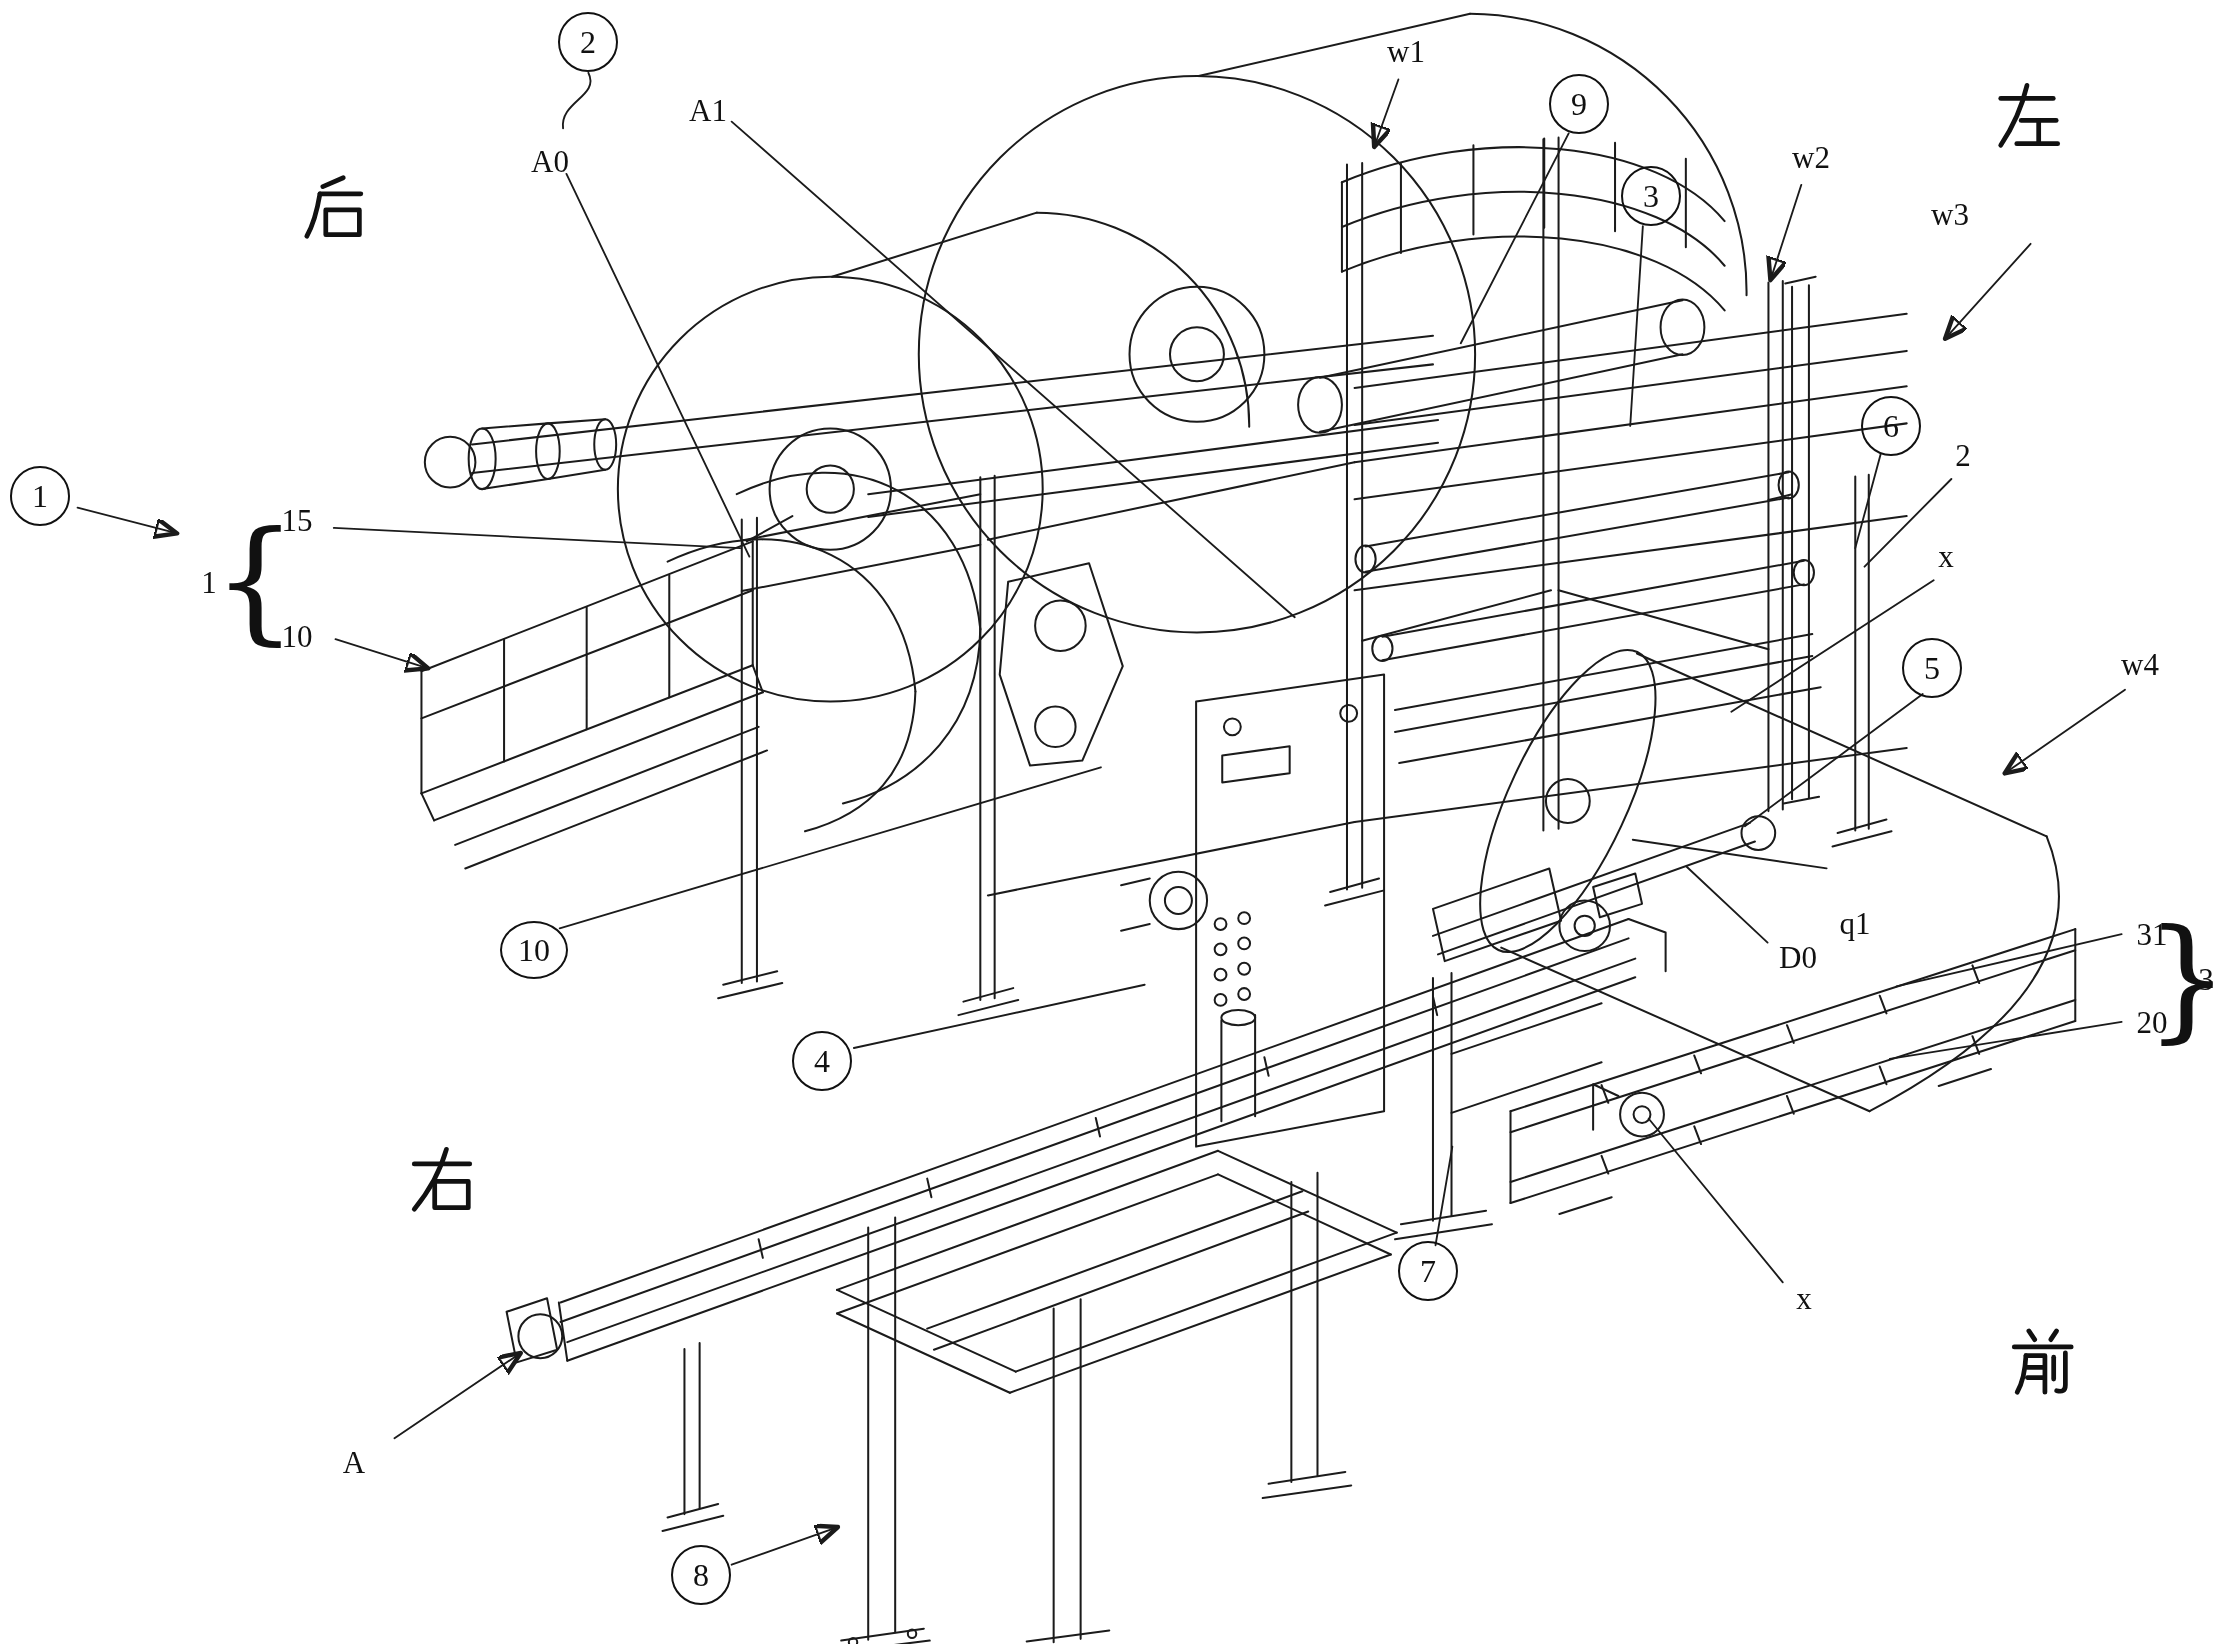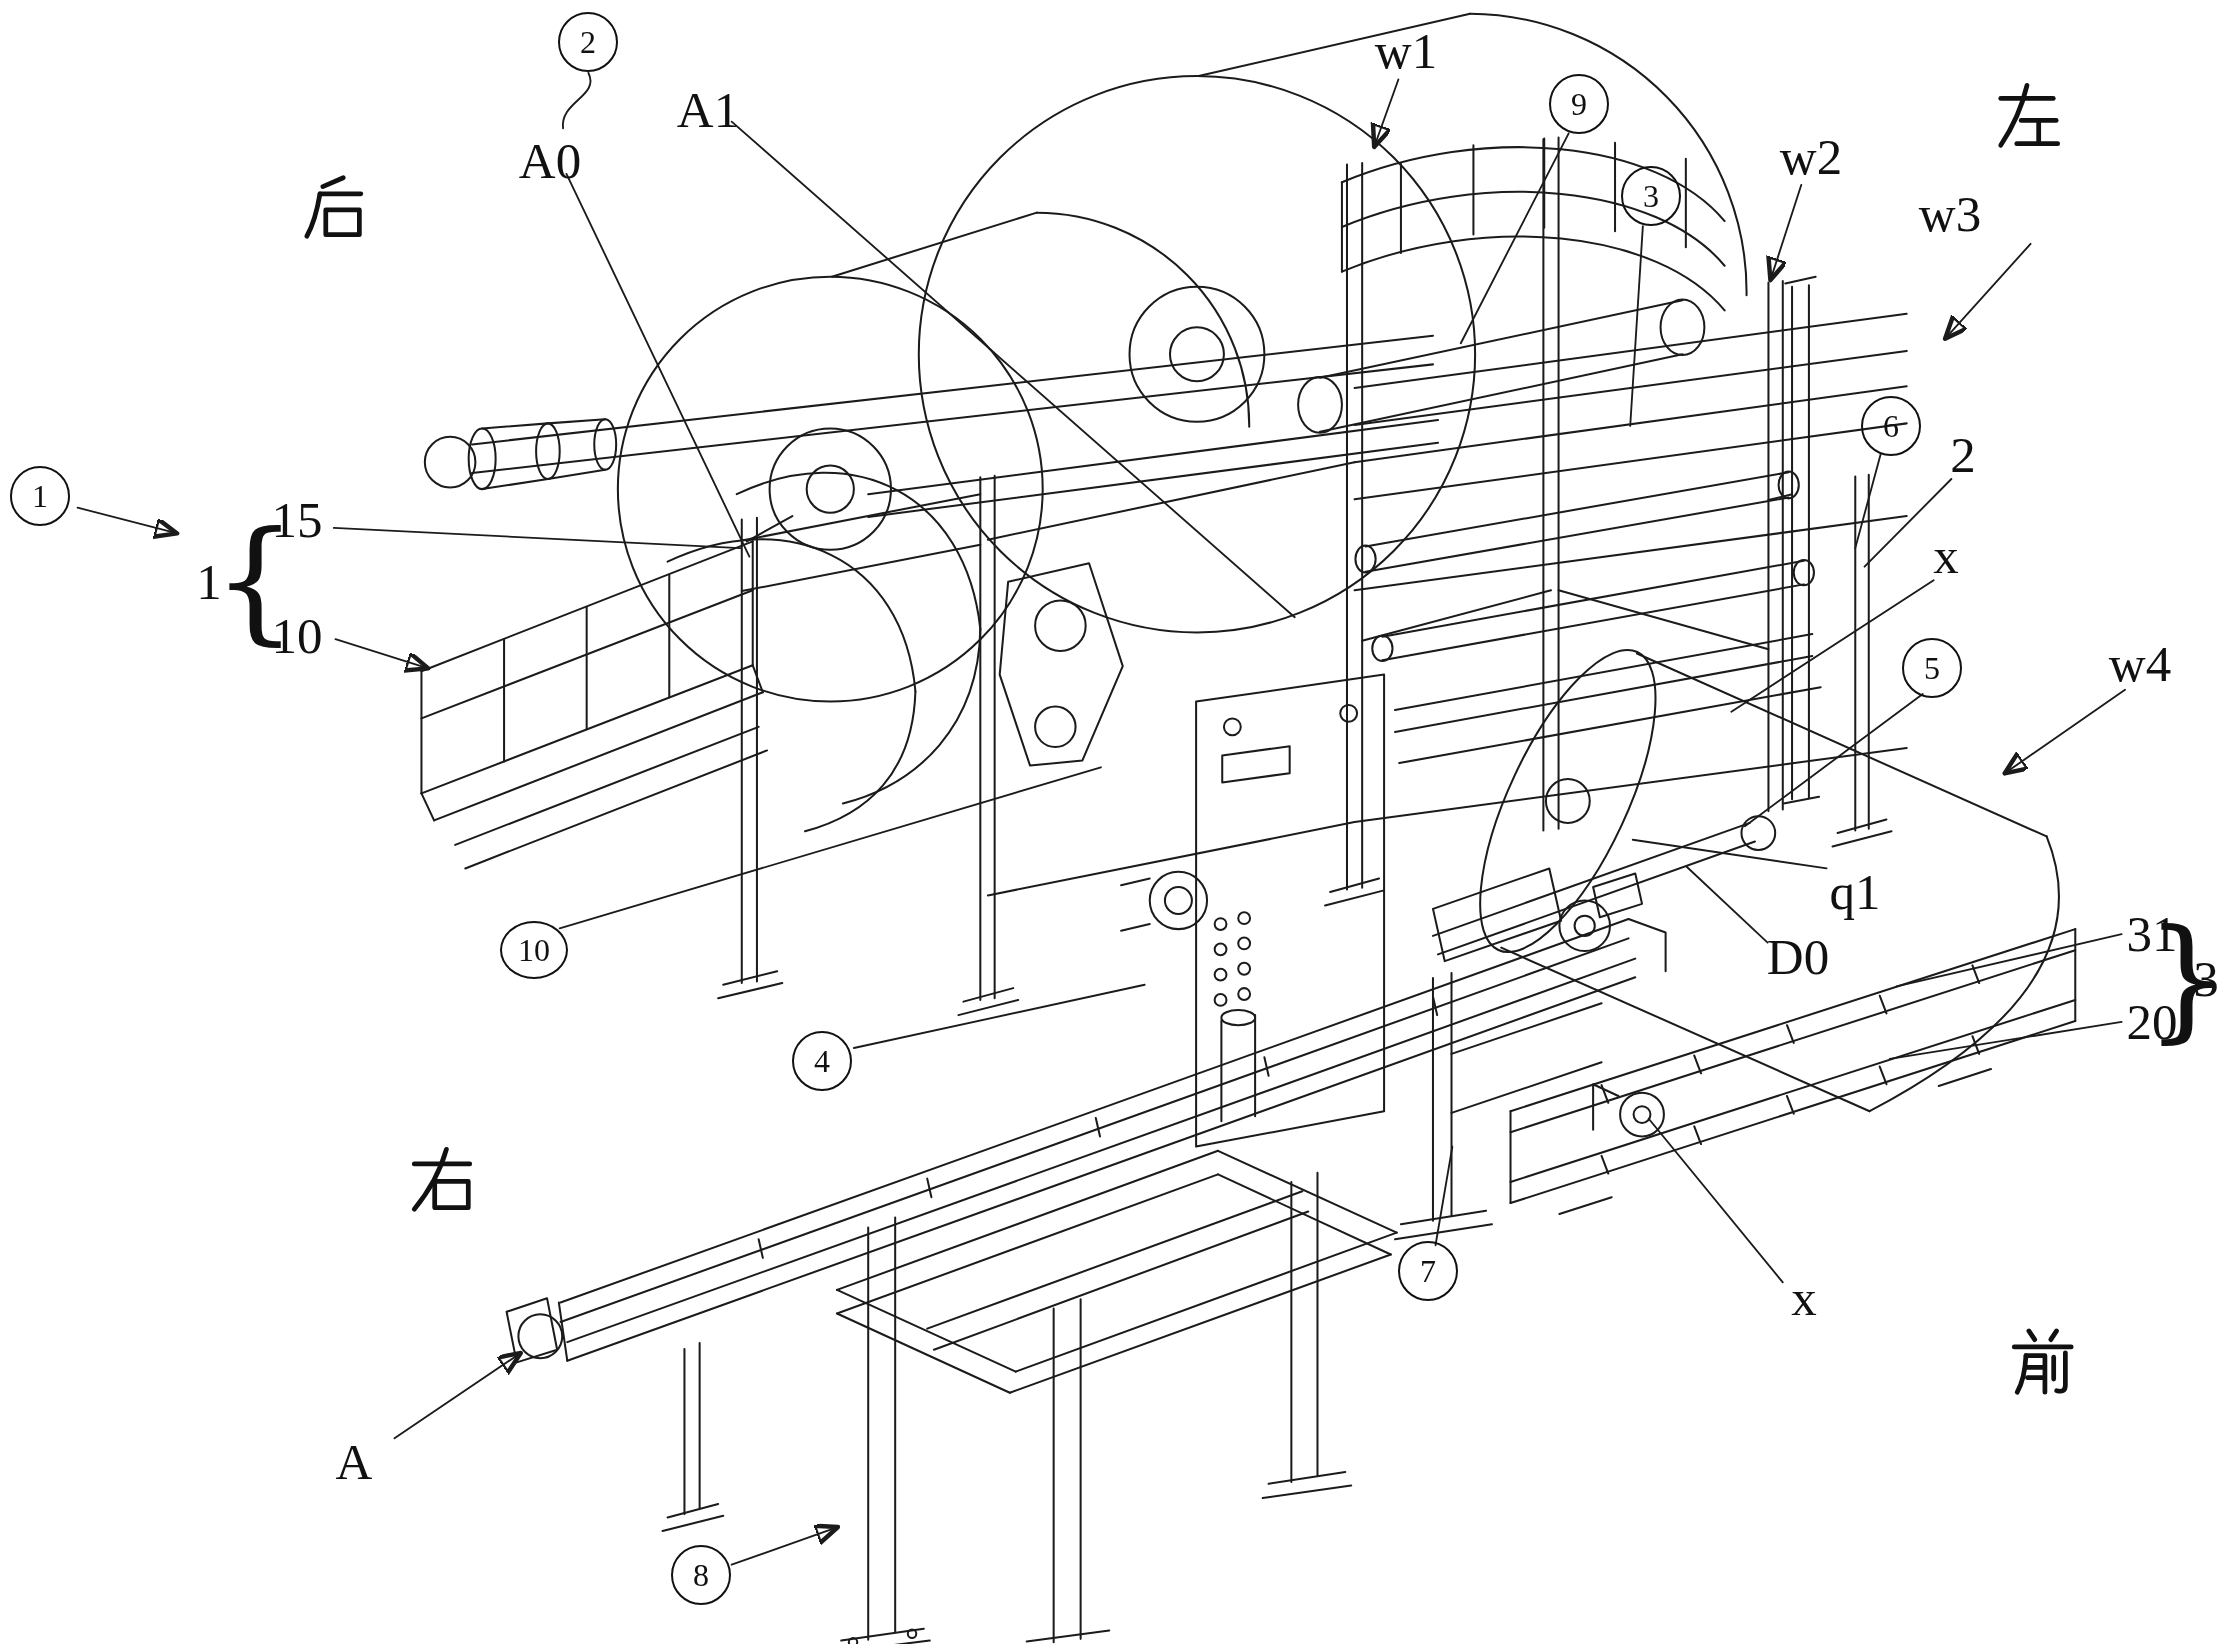--- a/index.html
+++ b/index.html
@@ -3,21 +3,21 @@
 <meta charset="utf-8">
 <style>
   html,body{margin:0;padding:0;background:#ffffff;}
   #canvas{position:relative;width:2227px;height:1645px;background:#ffffff;
           font-family:"Liberation Serif", serif;color:#111;overflow:hidden;}
   svg.art{position:absolute;left:0;top:0;width:2227px;height:1645px;}
   .art path,.art circle,.art ellipse,.art line{fill:none;stroke:#1b1b1b;stroke-width:2.4;
       stroke-linecap:round;stroke-linejoin:round;}
   .art g[data-name="leader-lines"] line{stroke-width:2.2;}
   .art g[data-name="leader-lines"] path{stroke-width:2.2;}
-  .lbl{position:absolute;transform:translate(-50%,-50%);font-size:51px;line-height:1;
+  .lbl{position:absolute;transform:translate(-50%,-50%);font-size:31px;line-height:1;
        white-space:nowrap;color:#111;}
   .circled{width:56px;height:56px;border:2.5px solid #111;border-radius:50%;
        display:flex;align-items:center;justify-content:center;font-size:32px;background:#fff0;}
   .circled.wide{width:64px;height:54px;}
   .brace{position:absolute;transform:translate(-50%,-50%);font-size:133px;line-height:1;
        font-family:"DejaVu Serif", serif;color:#111;}
   .cjk{position:absolute;transform:translate(-50%,-50%);width:73px;height:73px;}
   .cjk svg{width:100%;height:100%;}
   .cjk svg path{fill:none;stroke:#111;stroke-width:6.5;stroke-linecap:round;stroke-linejoin:round;}
   .sr-only{position:absolute;width:0.8px;height:0.8px;overflow:hidden;clip:rect(0 0 0 0);}
@@ -255,21 +255,21 @@
   <div class="lbl circled wide" style="left:534px;top:950px" data-name="ref-circled-10">10</div>
 
   <div class="lbl" style="left:550px;top:161px" data-name="label-a0">A0</div>
   <div class="lbl" style="left:708px;top:110px" data-name="label-a1">A1</div>
   <div class="lbl" style="left:1406px;top:51px" data-name="label-w1">w1</div>
   <div class="lbl" style="left:1811px;top:157px" data-name="label-w2">w2</div>
   <div class="lbl" style="left:1950px;top:214px" data-name="label-w3">w3</div>
   <div class="lbl" style="left:2140px;top:664px" data-name="label-w4">w4</div>
   <div class="lbl" style="left:1946px;top:556px" data-name="label-x-upper">x</div>
   <div class="lbl" style="left:1804px;top:1298px" data-name="label-x-lower">x</div>
-  <div class="lbl" style="left:1855px;top:892px" data-name="label-q1">q1</div>
+  <div class="lbl" style="left:1855px;top:923px" data-name="label-q1">q1</div>
   <div class="lbl" style="left:1798px;top:957px" data-name="label-d0">D0</div>
   <div class="lbl" style="left:297px;top:520px" data-name="label-num-11">15</div>
   <div class="lbl" style="left:297px;top:636px" data-name="label-num-10">10</div>
   <div class="lbl" style="left:209px;top:582px" data-name="label-num-1">1</div>
   <div class="lbl" style="left:1963px;top:455px" data-name="label-num-2">2</div>
   <div class="lbl" style="left:2152px;top:934px" data-name="label-num-31">31</div>
   <div class="lbl" style="left:2152px;top:1022px" data-name="label-num-30">20</div>
   <div class="lbl" style="left:2206px;top:979px" data-name="label-num-3">3</div>
   <div class="lbl" style="left:354px;top:1462px" data-name="label-view-a">A</div>
 

